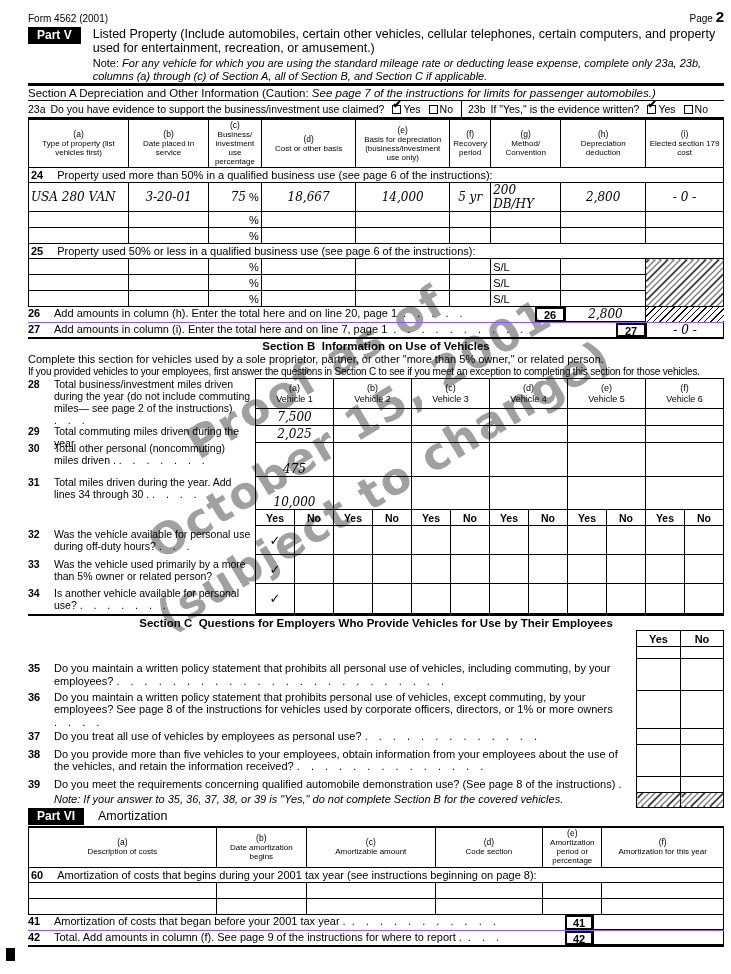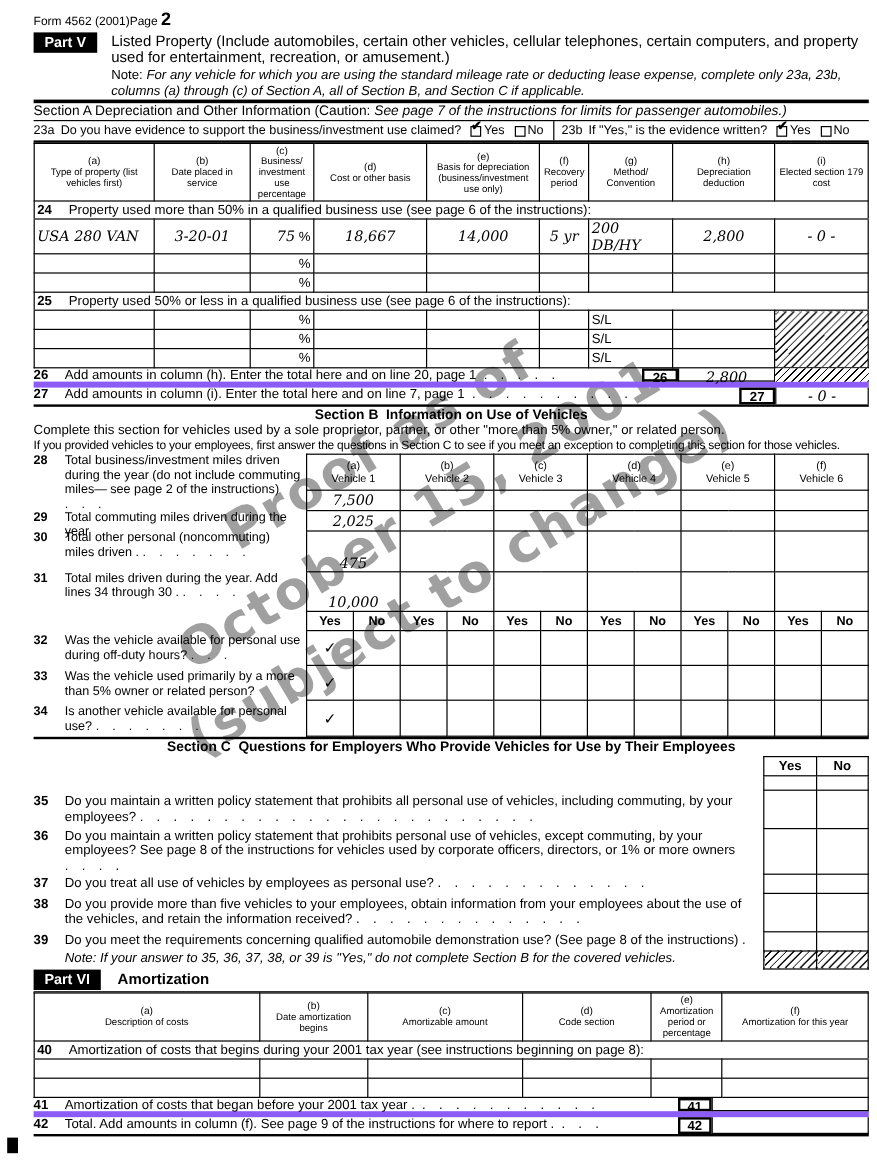--- a/index.html
+++ b/index.html
@@ -5,21 +5,21 @@
 *{margin:0;padding:0;box-sizing:border-box}
 html,body{width:731px;height:974px;background:#fff;color:#000;
   font-family:"Liberation Sans",sans-serif;font-size:11px;overflow:hidden}
 .page{position:relative;width:731px;height:974px;padding:8px 7px 0 28px}
 .content{position:relative;z-index:1}
 .watermark{position:absolute;left:30px;top:330px;width:640px;z-index:0;
   transform:rotate(-31deg);color:#a0a0a0;font-weight:bold;text-align:center;
   font-size:44px;line-height:1.5;letter-spacing:2px;font-family:"DejaVu Sans",sans-serif}
 .b{font-weight:normal}.i{font-style:italic}
 .hw{font-family:"DejaVu Serif",serif;font-style:italic;font-size:12px}
-.topline{display:flex;align-items:baseline;font-size:10px}
+.topline{display:flex;justify-content:space-between;align-items:baseline;font-size:10px}
 .pagenum{font-size:15px;font-weight:bold}
 .ptag{display:inline-block;background:#000;color:#fff;font-weight:bold;
   padding:1px 9px 2px 9px;font-size:12px}
 .p5{display:flex;margin-top:2px}
 .p5 .ptag{align-self:flex-start;margin-right:12px}
 .p5body{flex:1;line-height:14px}
 .p5title{font-size:12.5px}
 .note{margin-left:0;margin-top:2px;line-height:13px}
 .rule{border-bottom:3px solid #000}
 .secAhead{padding:1px 0;border-bottom:1px solid #000;font-size:11.5px}
@@ -33,21 +33,21 @@
 .grid td,.grid th{border:1px solid #000;padding:0 2px;overflow:hidden}
 .grid{border:1.5px solid #000}
 .grid th{font-weight:normal;font-size:8px;line-height:9px;text-align:center;vertical-align:middle}
 .grid th .key{display:block;font-size:8.5px}
 .caprow td{border-left:none;border-right:none;text-align:left;font-size:11px;height:15px}
 .caprow .n{font-weight:bold;margin-right:14px}
 .h16 td{height:16px}
 .hA th{height:48px}
 .c{text-align:center}.r{text-align:right}.l{text-align:left}
 .hatch{background:repeating-linear-gradient(-45deg,#000 0 1px,#fff 1px 4.5px)}
-.sumrow{display:flex;align-items:stretch;height:16px;font-size:11px;border-bottom:5px solid #8b5cf6}
+.sumrow{display:flex;align-items:stretch;height:16px;font-size:11px;border-bottom:1px solid #8b5cf6}
 .sumrow .n{font-weight:bold;width:26px}
 .sumrow .dots{flex:1;overflow:hidden;white-space:nowrap;padding-left:6px;letter-spacing:4px}
 .numbox{border:2px solid #000;width:30px;text-align:center;font-weight:bold;line-height:12px}
 .valbox{border:1px solid #000;border-top:none;width:81px;text-align:center}
 .endhatch{width:78px}
 .thick{border-bottom:2.5px solid #000}
 .secTitle{text-align:center;font-weight:bold;font-size:11.5px;line-height:14px}
 .intro{line-height:13px}
 .intro2{font-size:10px;line-height:12px;letter-spacing:-0.2px}
 .bwrap{display:flex;border-bottom:2.5px solid #000}
@@ -65,21 +65,21 @@
 .vb{vertical-align:bottom}
 .ckm{font-family:"DejaVu Serif",serif;font-size:13px;text-align:center}
 .ctable td{padding:0}
 .ctable .qcell{font-size:11px;line-height:12.5px;padding-right:6px}
 .ctable .qcell .n{font-weight:bold;display:inline-block;width:26px;vertical-align:top}
 .ctable .qcell .qt{display:inline-block;width:570px}
 .ctable .yn{border:1px solid #000;width:44px;text-align:center}
 .ctable .ynh{font-weight:bold}
 .dotsin{letter-spacing:4px;white-space:nowrap}
 .p6head{display:flex;align-items:center;border-bottom:1px solid #000;padding-bottom:1px}
-.p6head .t{font-weight:bold;font-size:12.5px;margin-left:14px}
+.p6head .t{font-weight:normal;font-size:12.5px;margin-left:14px}
 .p6 th{height:40px}
 .amtbox{border:1px solid #000;border-top:none;width:131px}
 .blacksq{position:absolute;left:6px;top:948px;width:9px;height:13px;background:#000;z-index:2}
 </style>
 </head>
 <body>
 
 <div class="page">
 
   <div class="watermark">
@@ -481,21 +481,21 @@
       <tbody>
           <tr>
         <th><span class="key">(a)</span><span>Description of costs</span></th>
         <th><span class="key">(b)</span><span>Date amortization begins</span></th>
         <th><span class="key">(c)</span><span>Amortizable amount</span></th>
         <th><span class="key">(d)</span><span>Code section</span></th>
         <th><span class="key">(e)</span><span>Amortization period or percentage</span></th>
         <th><span class="key">(f)</span><span>Amortization for this year</span></th>
       </tr>
       <tr class="caprow">
-        <td colspan="6"><span class="n">40</span><span>Amortization of costs that begins during your 2001 tax year (see instructions beginning on page 8):</span></td>
+        <td colspan="6"><span class="n">60</span><span>Amortization of costs that begins during your 2001 tax year (see instructions beginning on page 8):</span></td>
       </tr>
       <tr class="h16">
         <td></td>
             <td></td>
             <td></td>
             <td></td>
             <td></td>
             <td></td>
       </tr>
       <tr class="h16">

